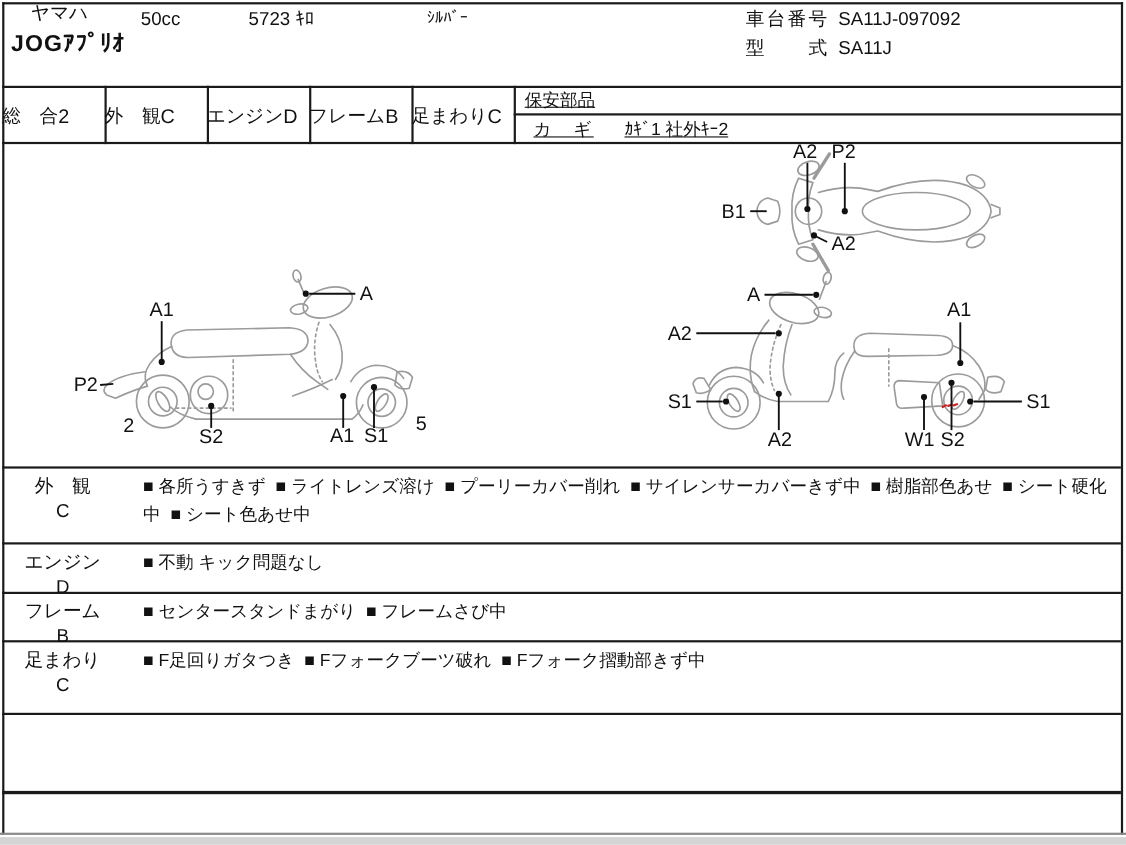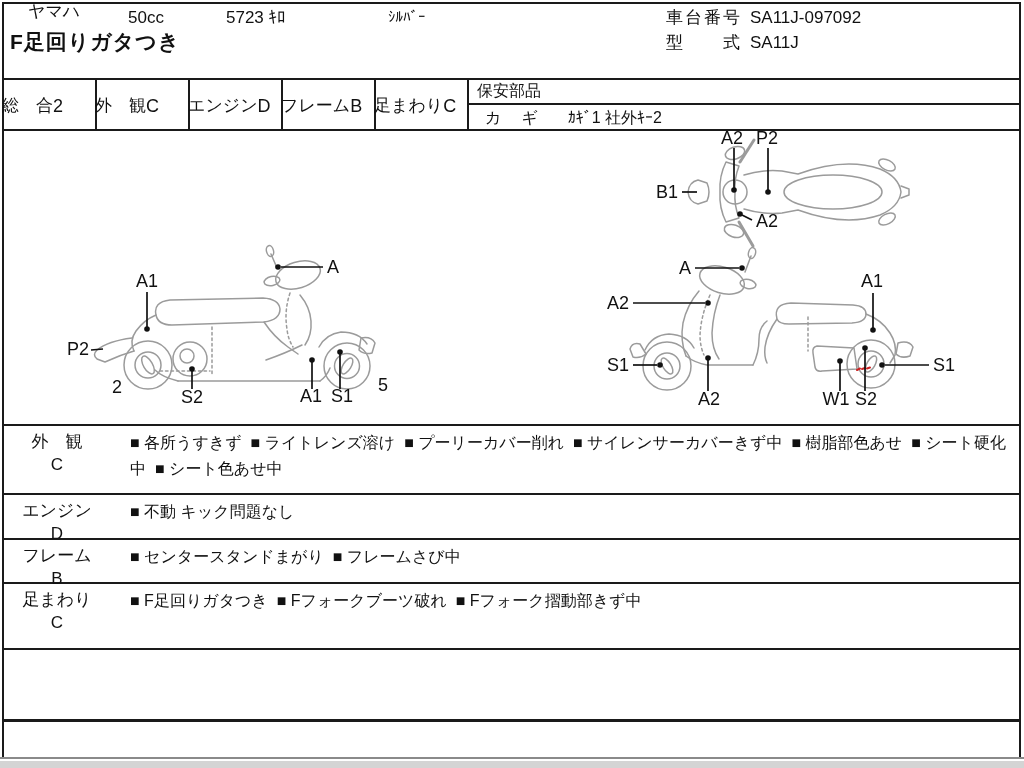--- a/index.html
+++ b/index.html
@@ -5,29 +5,29 @@
   html,body{margin:0;padding:0;}
   body{width:1024px;height:768px;overflow:hidden;background:#ffffff;
        font-family:"Liberation Sans","DejaVu Sans",sans-serif;color:#111;}
   #page{position:relative;width:1024px;height:768px;background:#fff;}
   .hline{position:absolute;background:#1a1a1a;height:2px;}
   .vline{position:absolute;background:#1a1a1a;width:2px;}
   .abs{position:absolute;white-space:nowrap;}
   .f17{font-size:17px;}
   .f15{font-size:15px;}
   .model{font-size:21px;font-weight:600;letter-spacing:1px;}
-  .idlabel{display:inline-block;width:84px;letter-spacing:2px;font-size:17px;}
+  .idlabel{display:inline-block;width:84px;letter-spacing:2px;font-size:17px;margin-left:12px;}
   .idline{line-height:25px;}
   
   #ratings{position:absolute;left:2px;top:80px;width:465px;height:49px;display:flex;}
   .rcell{flex:1;display:flex;flex-direction:row;align-items:center;justify-content:flex-start;padding-top:2px;}
   .rcell .rl{font-size:17px;line-height:22px;}
   .rcell .rg{font-size:18px;line-height:24px;}
   
-  #safety{position:absolute;left:469px;top:80px;width:551px;height:32px;font-size:16px;}
+  #safety{position:absolute;left:469px;top:80px;width:551px;height:32px;font-size:16px;text-decoration:underline;}
   #safety .srow1{display:flex;align-items:baseline;height:23px;padding:1px 10px 0 8px;}
   #safety .slabel{margin-right:12px;}
   #safety .sitems{flex:1;display:flex;justify-content:space-between;padding-right:4px;}
   #safety .sitem .status{margin-left:9px;}
   #safety .x-mark{font-weight:bold;}
   #safety .srow2{display:flex;align-items:baseline;padding:4px 2px 0 16px;}
   #safety .klabel{margin-right:28px;letter-spacing:2px;}
   
   .cond{position:absolute;left:2px;width:1018px;display:flex;align-items:flex-start;}
   .clabel{flex:0 0 110px;text-align:center;padding-top:6px;font-size:17px;line-height:23px;}
@@ -50,21 +50,21 @@
 <div id="page">
 
   <div class="hline" style="left:2px;top:2px;width:1019px;"></div>
   <div class="vline" style="left:2px;top:2px;height:757px;"></div>
   <div class="vline" style="left:1019px;top:2px;height:757px;"></div>
 
   <div class="abs f17" style="left:28px;top:0;">ヤマハ</div>
   <div class="abs f17" style="left:128px;top:8px;">50cc</div>
   <div class="abs f17" style="left:226px;top:8px;">5723 ｷﾛ</div>
   <div class="abs f15" style="left:388px;top:8px;">ｼﾙﾊﾞｰ</div>
-  <div class="abs model" style="left:10px;top:28px;">F足回りガタつき</div>
+  <div class="abs model" style="left:10px;top:28px;">JOGｱﾌﾟﾘｵ</div>
 
   <div class="abs" style="left:666px;top:5px;">
     <div class="idline"><span class="idlabel">車台番号</span><span class="f17">SA11J-097092</span></div>
     <div class="idline"><span class="idlabel">型　　式</span><span class="f17">SA11J</span></div>
   </div>
 
   <div class="hline" style="left:2px;top:78px;width:1017px;"></div>
   <div class="hline" style="left:2px;top:129px;width:1017px;"></div>
   <div class="vline" style="left:95px;top:78px;height:53px;"></div>
   <div class="vline" style="left:188px;top:78px;height:53px;"></div>

